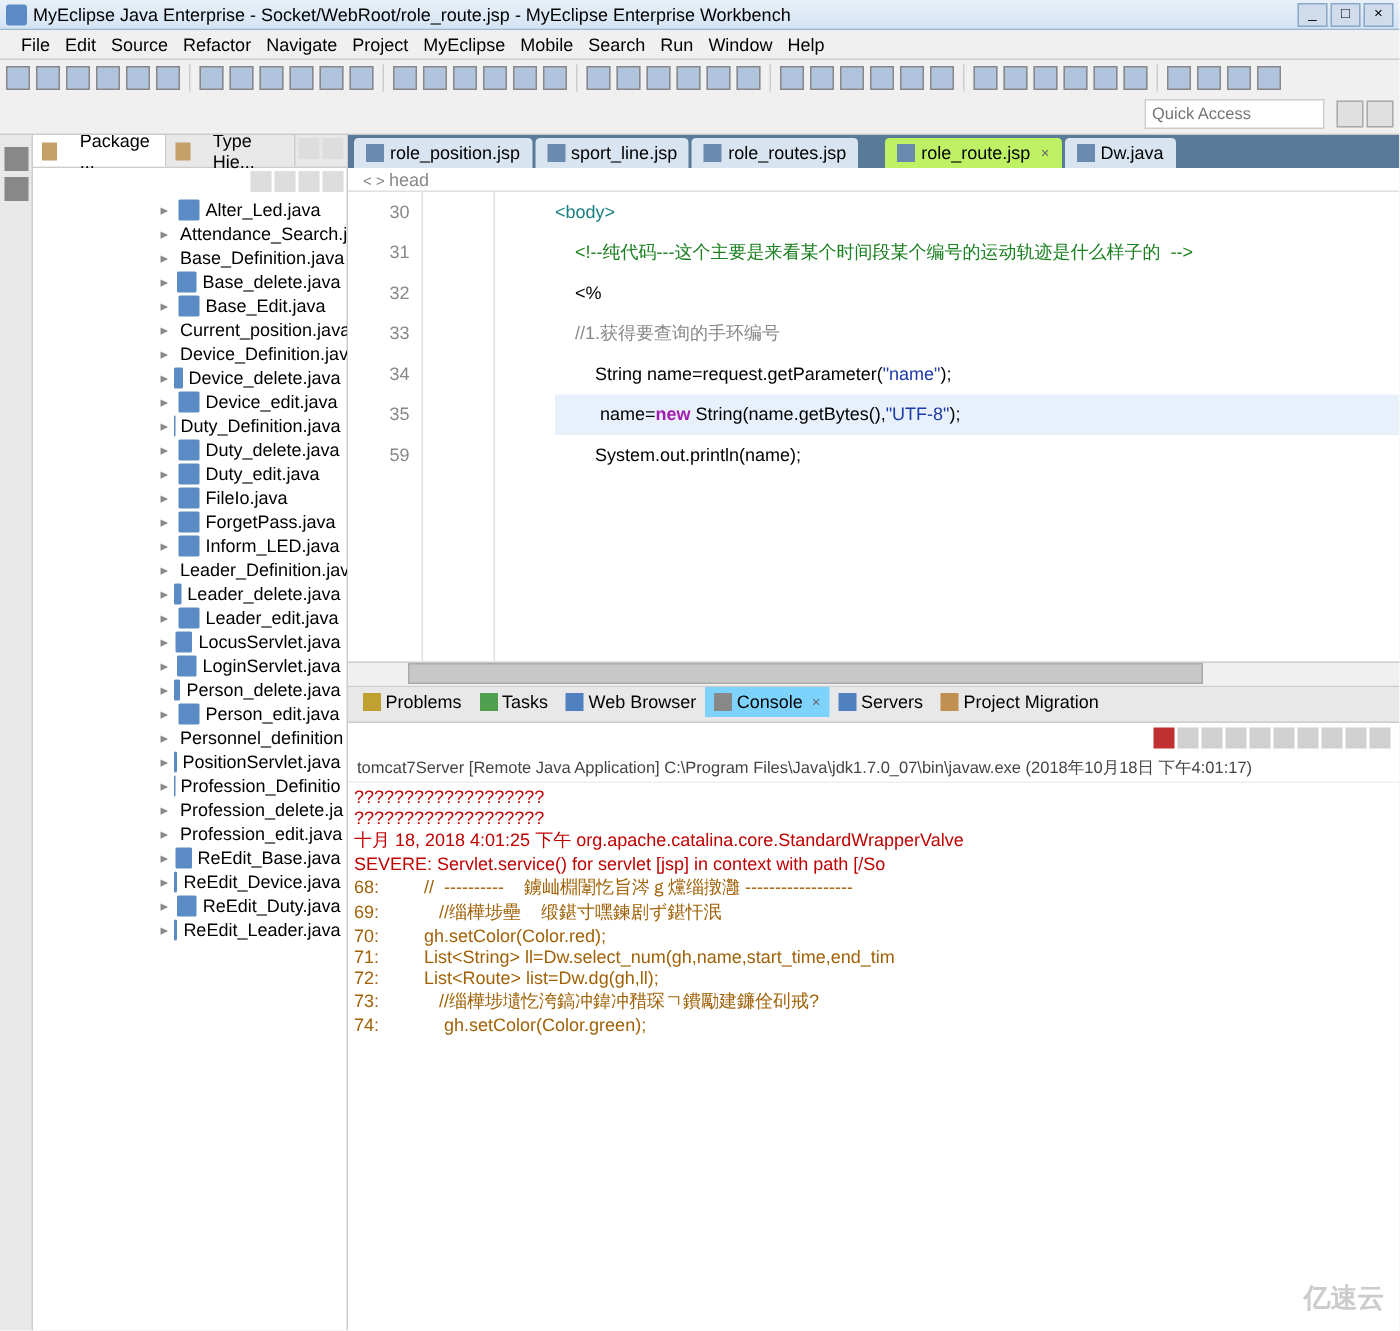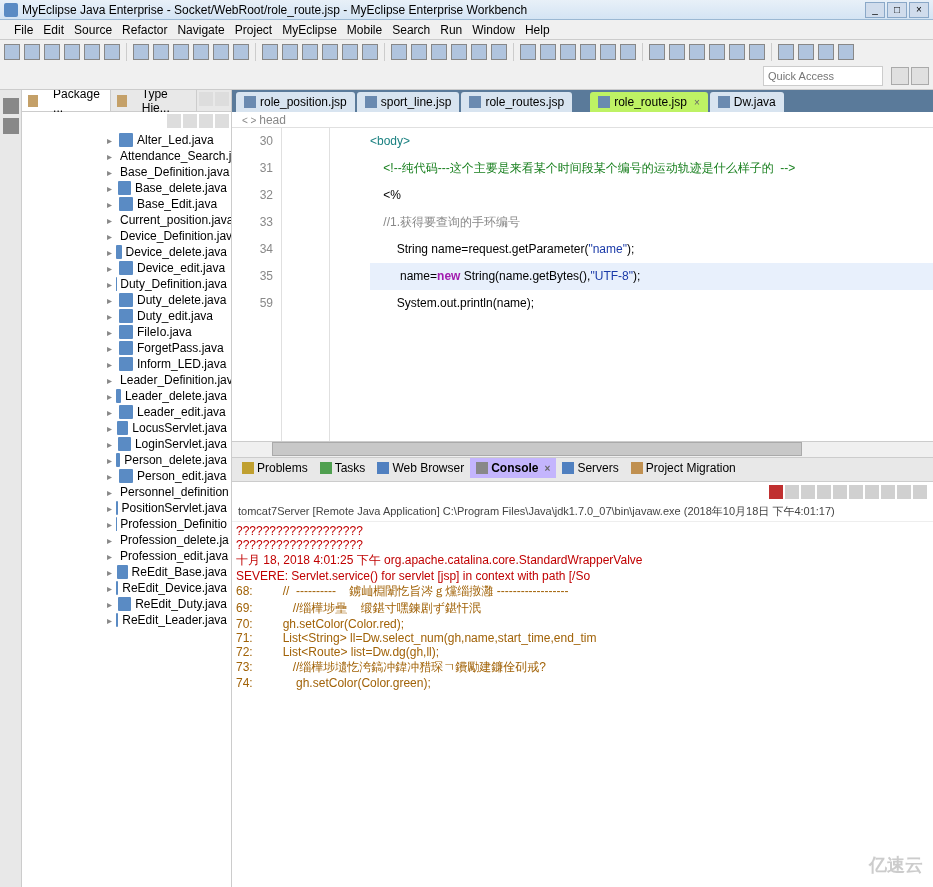--- a/index.html
+++ b/index.html
@@ -51,21 +51,21 @@
 .k-kw { color: #a21caf; font-weight: bold; }
 .k-black { color: #000; }
 .hscroll { height: 16px; background: #f0f0f0; border-top: 1px solid #ccc; position: relative; }
 .hscroll-thumb { position: absolute; height: 14px; background: #c8c8c8; border: 1px solid #aaa; top: 0; }
 .design-tabs { height: 22px; background: #fff; border-top: 1px solid #ccc; display: flex; }
 .design-tab { padding: 3px 10px; border-right: 1px solid #ccc; border-top: 1px solid #ccc; font-size: 12px; }
 .design-tab.active { background: #fff; border-top: 2px solid #5a8bc4; }
 .console-panel { height: 430px; border-top: 1px solid #ccc; display: flex; flex-direction: column; background: #fff; }
 .console-tabs { height: 24px; background: #e8e8e8; display: flex; align-items: flex-start; border-bottom: 1px solid #ccc; padding: 0 4px; }
 .con-tab { padding: 3px 6px; display: flex; align-items: center; gap: 3px; font-size: 12px; }
-.con-tab.active { background: #c4b5fd; font-weight: bold; }
+.con-tab.active { background: #7dd3fc; }
 .con-tab-icon { width: 12px; height: 12px; background: #888; }
 .con-toolbar { height: 20px; display: flex; justify-content: flex-end; align-items: center; gap: 2px; padding: 0 6px; background: #fff; }
 .con-tb-icon { width: 14px; height: 14px; background: #d0d0d0; }
 .con-tb-icon.red { background: #c03030; }
 .con-info { padding: 2px 6px; font-size: 11px; color: #444; border-bottom: 1px solid #eee; }
 .console-output { flex: 1; font-family: Consolas, "Courier New", monospace; font-size: 15px; padding: 2px 4px; overflow: hidden; white-space: pre; }
 .con-err { color: #c00000; }
 .con-black { color: #a16207; }
 .watermark { position: absolute; right: 10px; bottom: 10px; font-size: 18px; color: #ccc; font-weight: bold; }
 </style>

